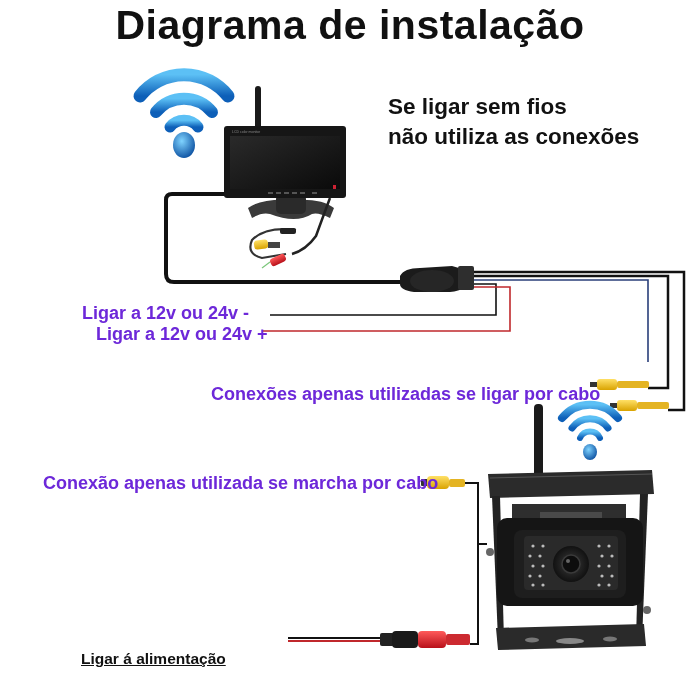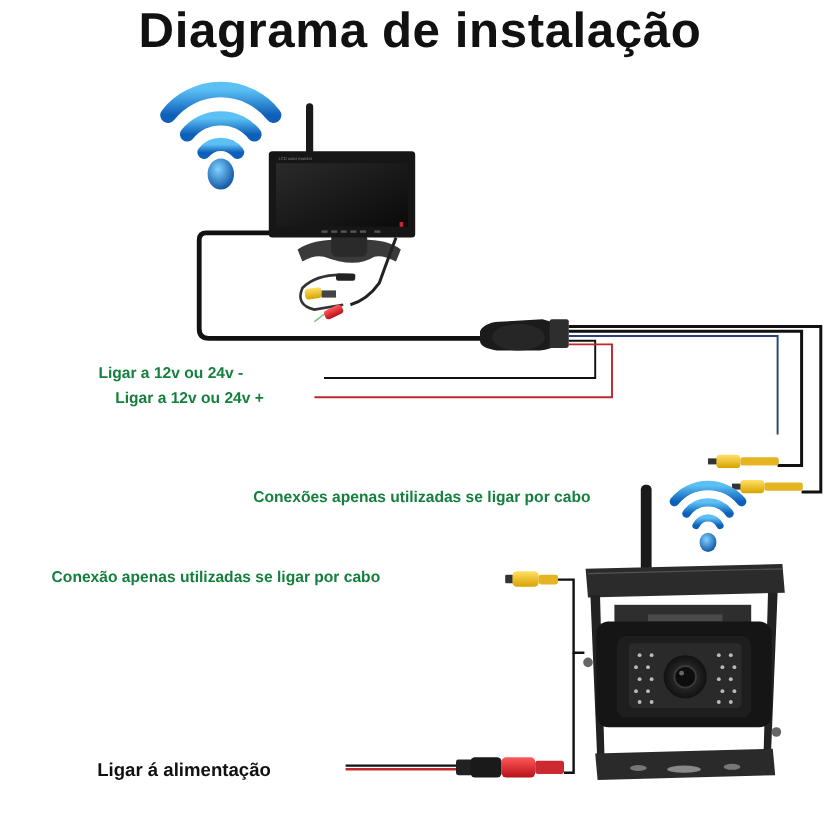--- a/index.html
+++ b/index.html
@@ -1,20 +1,20 @@
 <!DOCTYPE html>
 <html><head>
   <meta charset="utf-8">
   <style>
     html, body { margin: 0; padding: 0; background: #ffffff; }
     body { width: 700px; height: 700px; position: relative; overflow: hidden; font-family: "Liberation Sans", sans-serif; color: #111; }
     .title { position: absolute; left: 0; width: 700px; top: 2px; text-align: center; font-weight: bold; font-size: 41px; letter-spacing: 0.5px; color: #111; }
     .note { position: absolute; left: 388px; top: 92px; font-weight: bold; font-size: 22.5px; line-height: 30px; color: #111; }
     .note div { white-space: nowrap; }
-    .lbl { position: absolute; font-weight: bold; font-size: 13px; color: #15803d; white-space: nowrap; }
+    .lbl { position: absolute; font-weight: bold; font-size: 18px; color: #6d28d9; white-space: nowrap; }
     .lbl2 { position: absolute; font-weight: bold; font-size: 15.5px; line-height: 21px; color: #111; white-space: nowrap; }
     svg.diagram { position: absolute; left: 0; top: 0; }
   </style>
 </head>
 <body>
 
 <svg class="diagram" width="700" height="700" viewBox="0 0 700 700" xmlns="http://www.w3.org/2000/svg">
   <defs>
     <linearGradient id="wifiGrad" x1="0" y1="0" x2="0" y2="1">
       <stop offset="0" stop-color="#5cc0f5"></stop>
@@ -180,24 +180,26 @@
     </g>
 
     <circle cx="490" cy="552" r="4" fill="#666"></circle>
     <circle cx="647" cy="610" r="4" fill="#666"></circle>
   </g>
 </svg>
 
 <div class="title">Diagrama de instalação</div>
 
 <div class="note">
+  <div>Se ligar sem fios</div>
+  <div>não utiliza as conexões</div>
 </div>
 
 <div class="lbl" style="left:82px; top:303px;">Ligar a 12v ou 24v -</div>
 <div class="lbl" style="left:96px; top:324px;">Ligar a 12v ou 24v +</div>
 
-<div class="lbl" style="left:211px; top:384px;margin-top:22px;">Conexões apenas utilizadas se ligar por cabo</div>
-
-<div class="lbl" style="left:43px; top:473px;">Conexão apenas utilizadas se ligar por cabo</div>
-
-<div class="lbl2" style="left:81px; top:632px;">
+<div class="lbl" style="left:211px; top:384px;">Conexões apenas utilizadas se ligar por cabo</div>
+
+<div class="lbl" style="left:43px; top:473px;">Conexão apenas utilizada se marcha por cabo</div>
+
+<div class="lbl2" style="left:81px; top:648px;text-decoration:underline;">
   <div>Ligar á alimentação</div>
 </div>
 
 </body></html>

